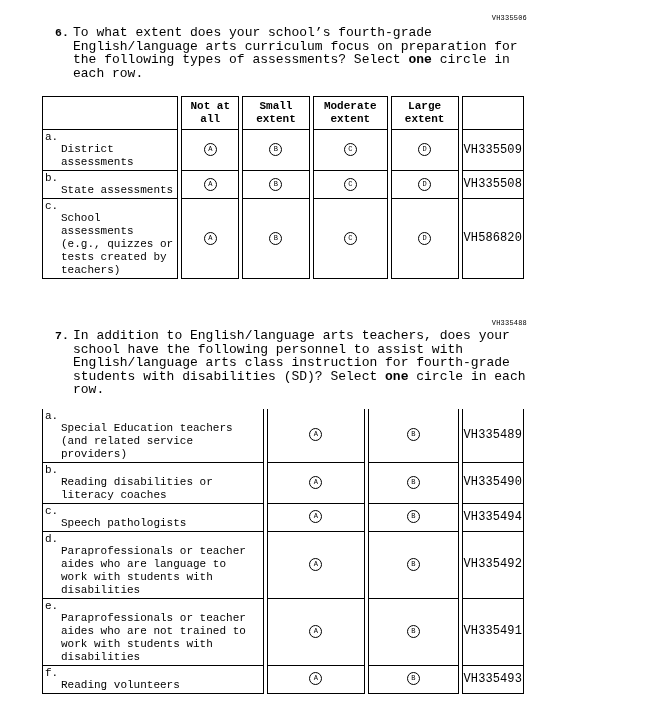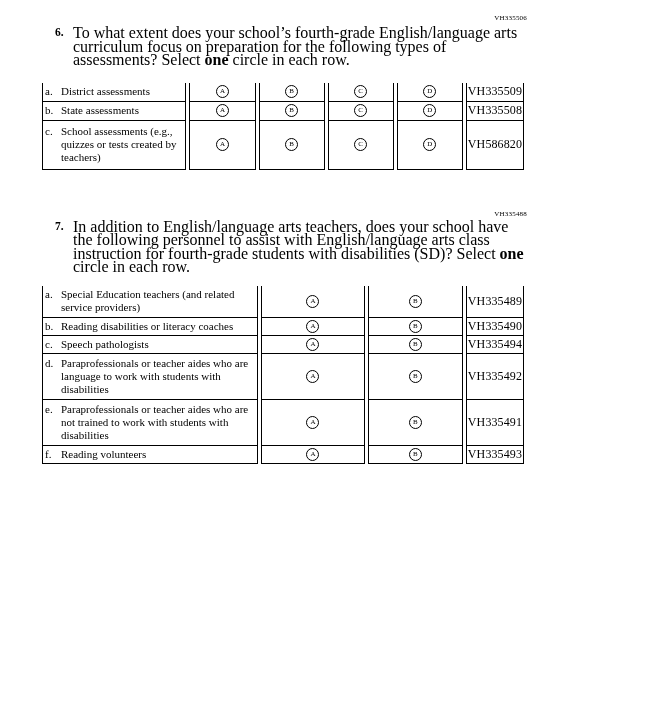--- a/index.html
+++ b/index.html
@@ -8,20 +8,21 @@
     background: #ffffff;
     font-family: "Liberation Serif", serif;
     color: #000000;
   }
   .page {
     position: relative;
     width: 557px;
     height: 708px;
     background: #ffffff;
     overflow: hidden;
+    font-family: Liberation Mono, monospace;
   }
   .question {
     position: relative;
     margin-left: 55px;
     margin-right: 30px;
   }
   #q6 { padding-top: 26px; }
   #q7 { margin-top: 50px; }
   .q-code {
     position: absolute;
@@ -34,21 +35,21 @@
   .q-header { display: flex; }
   .q-num {
     font-weight: bold;
     width: 18px;
     flex: none;
     font-size: 11.5px;
     line-height: 13.5px;
   }
   .q-text {
     width: 512px;
-    font-size: 16px;
+    font-size: 13px;
     line-height: 13.5px;
   }
   .q-text b { font-weight: bold; }
 
   table.tbl {
     border-collapse: separate;
     border-spacing: 3px 0;
     margin-left: -16px; 
     table-layout: fixed;
   }
@@ -74,21 +75,21 @@
   .tbl td.opt { text-align: center; }
   .tbl td.code-cell {
     font-size: 12px;
     text-align: center;
     padding: 0 1px;
     letter-spacing: 0.1px;
   }
   .tbl td.label-cell { vertical-align: middle; padding: 1px 4px 1px 2px; }
   .label-inner { display: flex; }
   .row-letter { width: 16px; flex: none; }
-  .row-label { flex: 1; }
+  .row-label { flex: 1; margin-top: 12px; }
 
   .tbl1 .c-label { width: 172px; }
   .tbl1 .c-opt  { width: 82px; }
   .tbl1 .c-code { width: 42px; }
 
   .tbl2 .c-label { width: 262px; }
   .tbl2 .c-yes  { width: 134px; }
   .tbl2 .c-no   { width: 122px; }
   .tbl2 .c-code { width: 38px; }
 
@@ -121,20 +122,28 @@
     <span class="q-code">VH335506</span>
     <div class="q-header">
       <span class="q-num">6.</span>
       <div class="q-text">
         <span>To what extent does your school’s fourth-grade English/language arts curriculum focus on preparation for the following types of assessments? Select </span><b>one</b><span> circle in each row.</span>
       </div>
     </div>
 
     <table class="tbl tbl1">
       <tbody>
+          <tr class="hdr-row">
+        <td class="c-label"></td>
+        <td class="c-opt hdr">Not at all</td>
+        <td class="c-opt hdr">Small extent</td>
+        <td class="c-opt hdr">Moderate extent</td>
+        <td class="c-opt hdr">Large extent</td>
+        <td class="c-code"></td>
+      </tr>
 
       <tr class="r-short">
         <td class="c-label label-cell">
           <span class="label-inner">
                 <span class="row-letter">a.</span>
                 <span class="row-label">District assessments</span>
               </span>
         </td>
         <td class="c-opt opt"><span class="circle">A</span></td>
         <td class="c-opt opt"><span class="circle">B</span></td>

